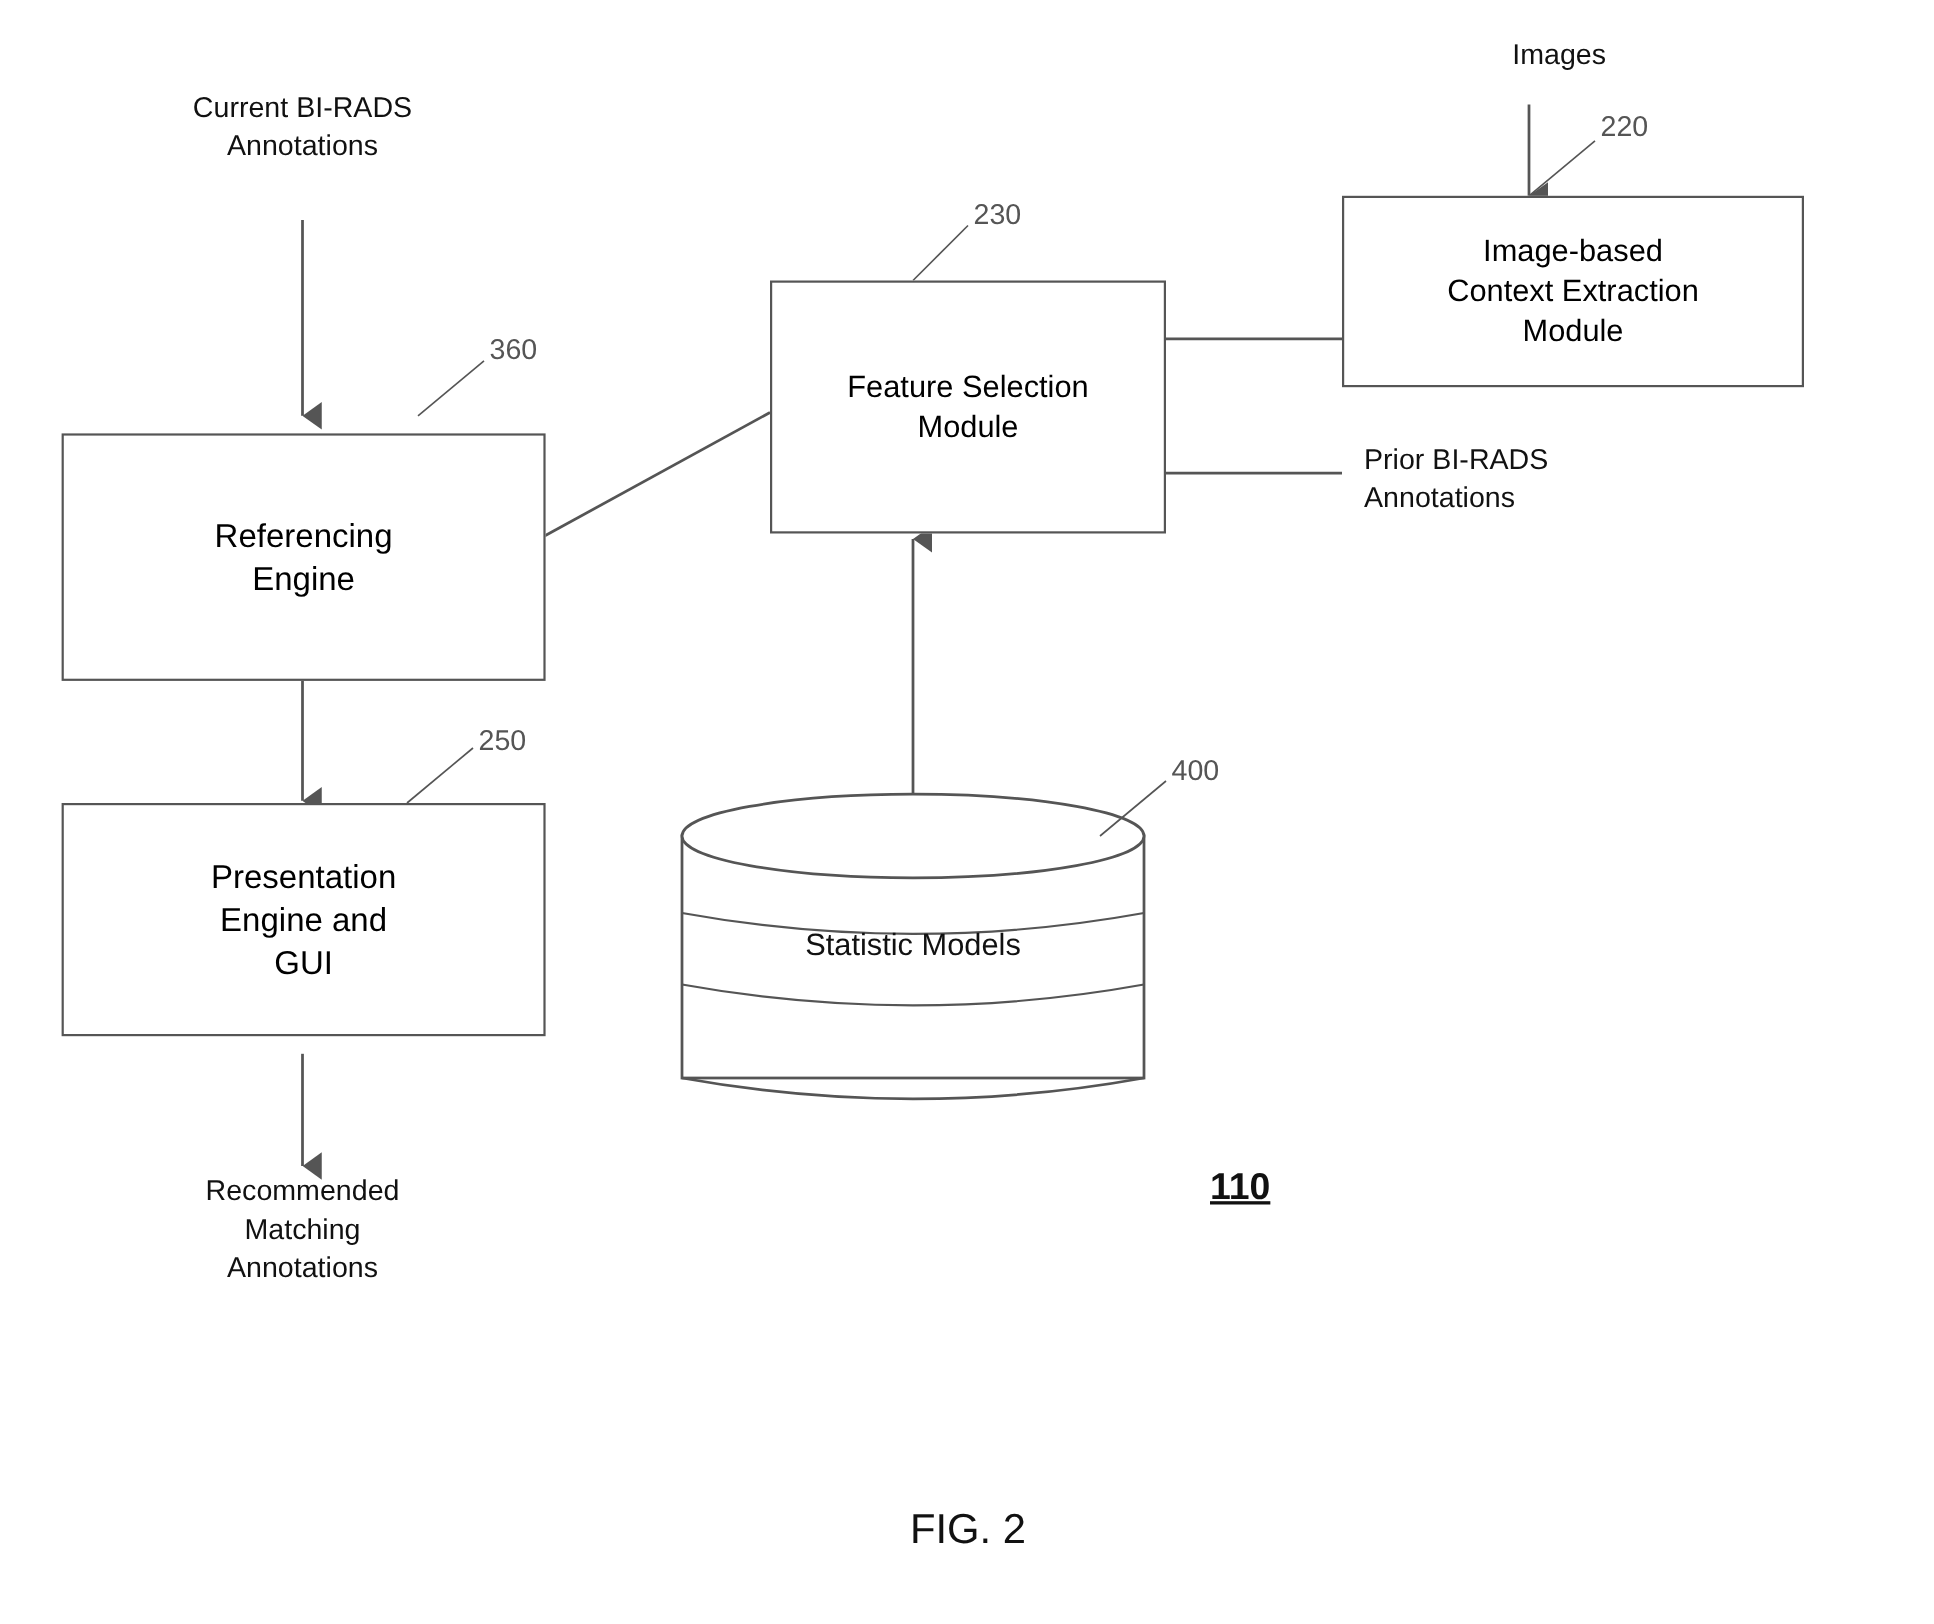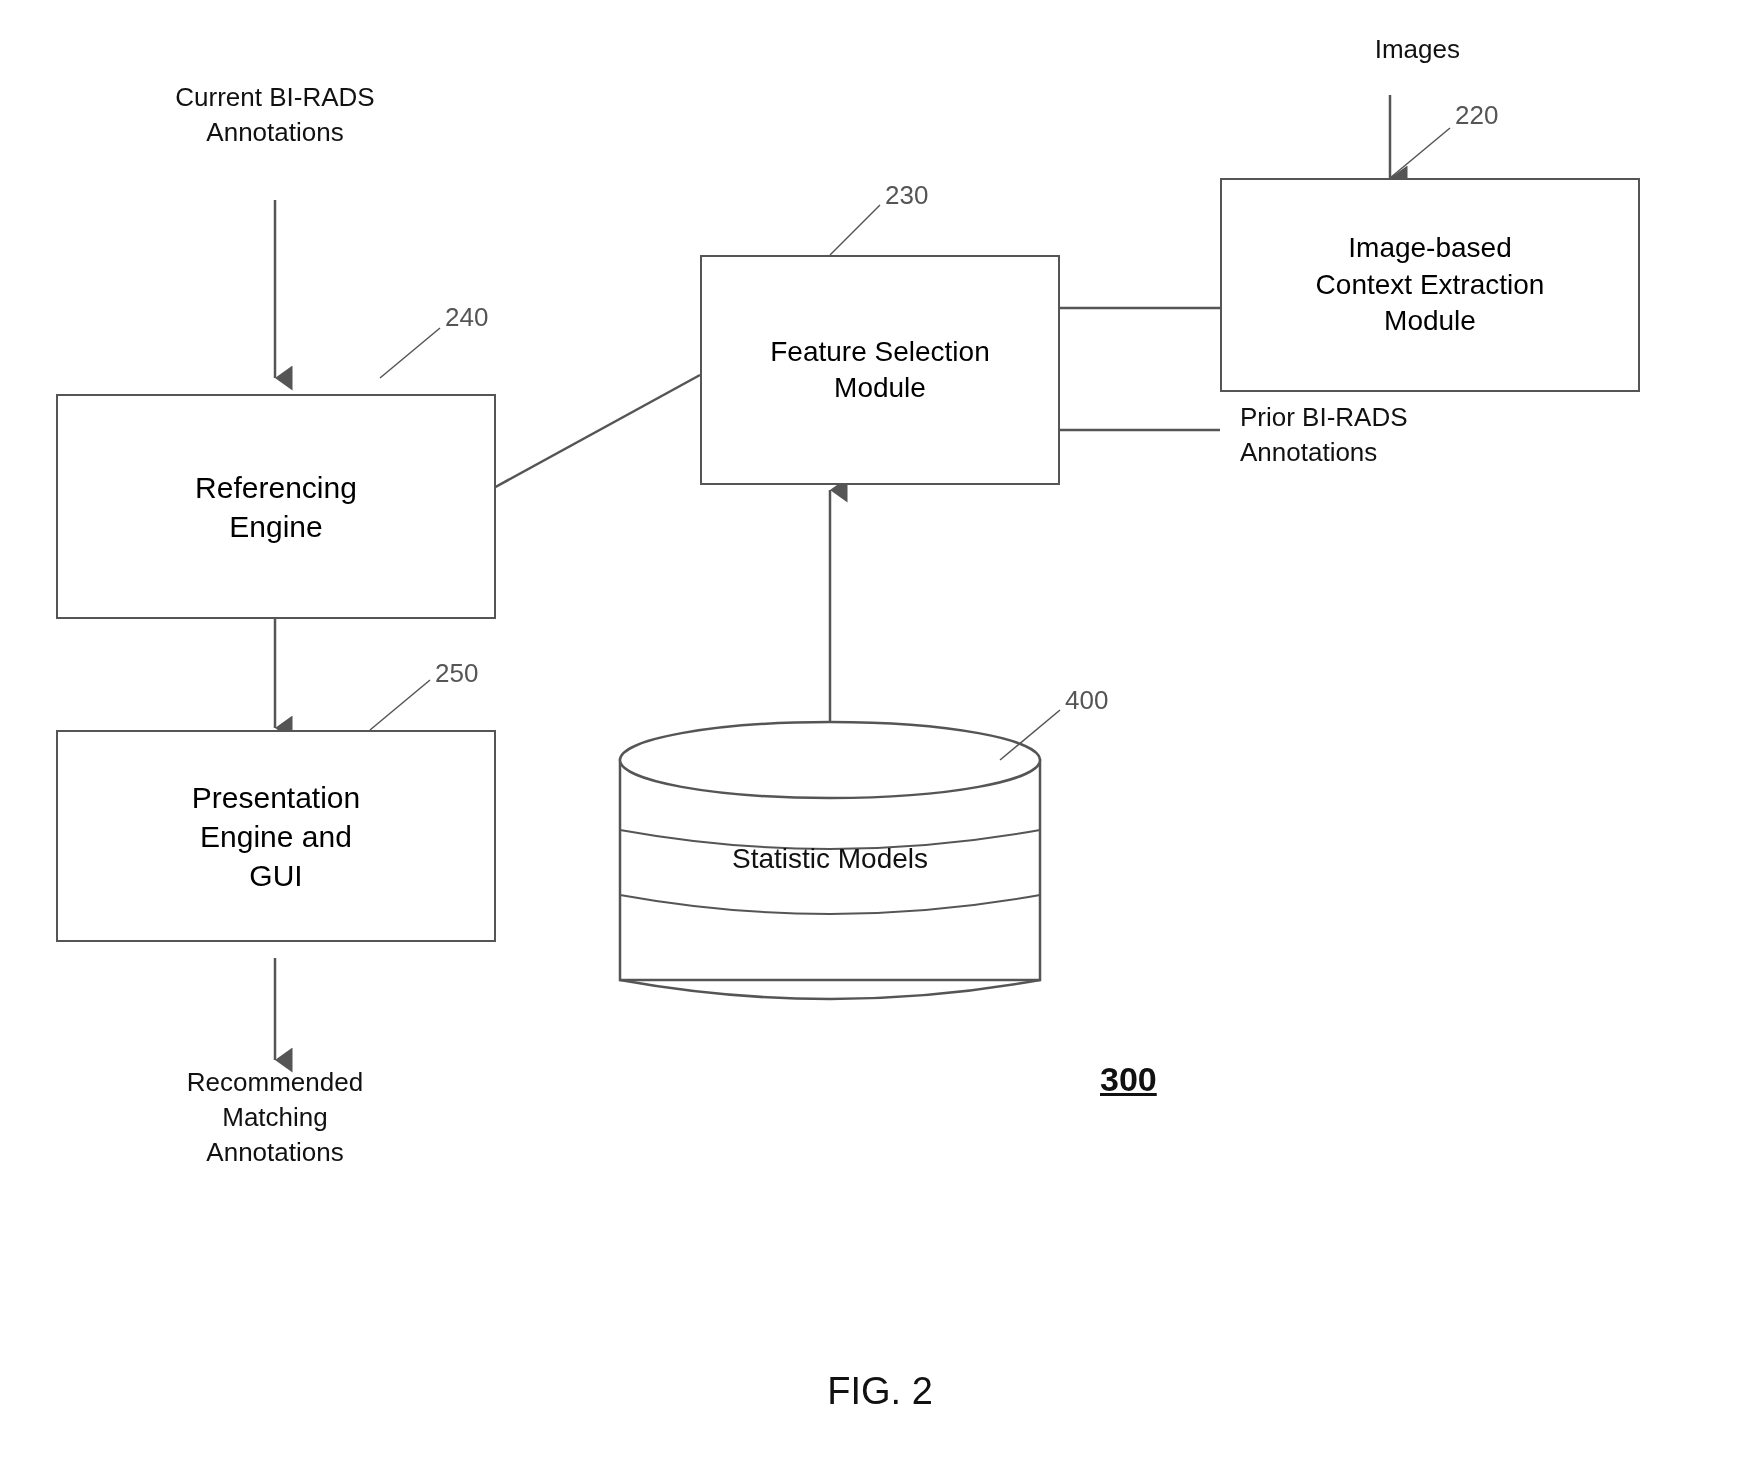--- a/index.html
+++ b/index.html
@@ -133,21 +133,21 @@
   </div>
 
   <div class="box" style="left:56px; top:730px; width:440px; height:212px; font-size:30px;">
     <span>Presentation<br>Engine and<br>GUI</span>
   </div>
 
   <div class="box" style="left:700px; top:255px; width:360px; height:230px; font-size:28px;">
     <span>Feature Selection<br>Module</span>
   </div>
 
-  <div class="box" style="left:1220px; top:178px; width:420px; height:214px; font-size:28px;">
+  <div class="box" style="left:1220px; top:178px; width:420px; height:174px; font-size:28px;">
     <span>Image-based<br>Context Extraction<br>Module</span>
   </div>
 
   <div class="label" style="left:90px; top:80px; width:370px;">
     <span>Current BI-RADS<br>Annotations</span>
   </div>
 
   <div class="label" style="left:1340px; top:32px; width:120px;text-align:right;">
     <span>Images</span>
   </div>
@@ -158,40 +158,40 @@
 
   <div class="label" style="left:90px; top:1065px; width:370px;">
     <span>Recommended<br>Matching<br>Annotations</span>
   </div>
 
   <div class="label" style="left:620px; top:840px; width:420px; font-size:28px;">
     <span>Statistic Models</span>
   </div>
 
   <div class="ref-number" style="left:445px; top:302px;">
-    <span>240</span>
+    <span>360</span>
   </div>
 
   <div class="ref-number" style="left:435px; top:658px;">
     <span>250</span>
   </div>
 
   <div class="ref-number" style="left:885px; top:180px;">
     <span>230</span>
   </div>
 
   <div class="ref-number" style="left:1455px; top:100px;">
     <span>220</span>
   </div>
 
   <div class="ref-number" style="left:1065px; top:685px;">
     <span>400</span>
   </div>
 
   <div class="diagram-ref" style="left:1100px; top:1060px;">
-    <span>300</span>
+    <span>110</span>
   </div>
 
   <div class="fig-label" style="left:750px; top:1370px; width:260px;">
     <span>FIG. 2</span>
   </div>
 
 </div>
 
 </body></html>

